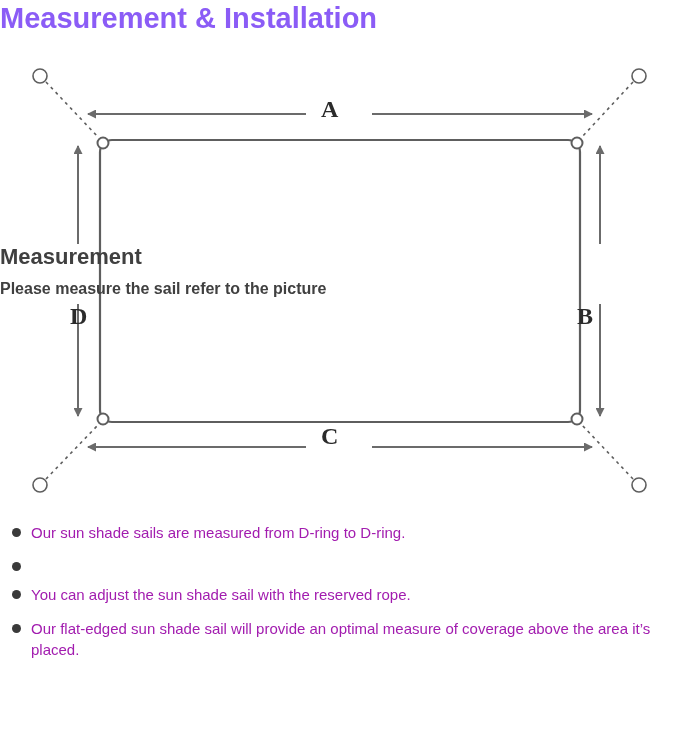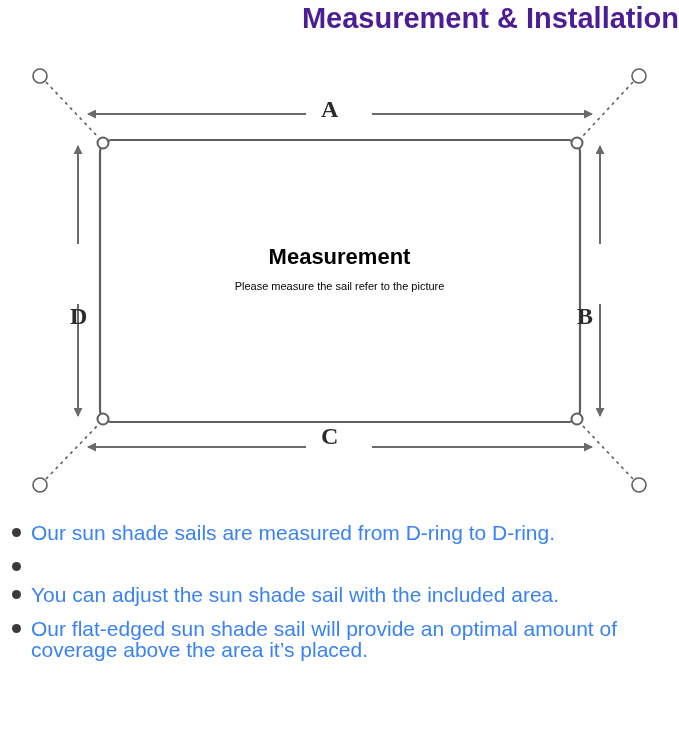--- a/index.html
+++ b/index.html
@@ -18,53 +18,52 @@
   .page {
     position: relative;
     width: 679px;
     height: 739px;
   }
   .title {
     position: absolute;
     top: 0px;
     left: 0;
     width: 679px;
-    text-align: right;
+    text-align: left;
     font-size: 29px;
     font-weight: bold;
-    color: #4c1d95;
+    color: #8b5cf6;
     letter-spacing: 0px;
     line-height: 36px;
   }
   .diagram {
     position: absolute;
     top: 48px;
     left: 0px;
     width: 679px;
     height: 460px;
   }
   .diagram svg {
     display: block;
   }
   .center-label {
     position: absolute;
     left: 0;
     width: 679px;
-    text-align: center;
-    color: #000000;
+    color: #404040;
   }
   .center-title {
     top: 196px;
     font-size: 22px;
     font-weight: bold;
   }
   .center-sub {
     top: 232px;
-    font-size: 11px;
-    font-weight: normal;
+    font-size: 16px;
+    font-weight: bold;
   }
   .dim-label {
     position: absolute;
     font-size: 24px;
     font-weight: bold;
     color: #2b2b2b;
     font-family: "Liberation Serif", serif;
   }
   .lab-a { left: 321px; top: 48px; }
   .lab-b { left: 577px; top: 255px; }
@@ -86,23 +85,23 @@
     flex: 0 0 auto;
     width: 9px;
     height: 9px;
     border-radius: 50%;
     background: #3a3a3a;
     margin-top: 6px;
     margin-right: 10px;
     margin-left: 4px;
   }
   .note-text {
-    font-size: 21px;
+    font-size: 15px;
     line-height: 21px;
-    color: #3b82f6;
+    color: #a21caf;
   }
 </style>
 </head>
 <body>
 
 <div class="page">
 
   <div class="title">Measurement &amp; Installation</div>
 
   <div class="diagram">
@@ -158,21 +157,21 @@
   <div class="notes">
     <div class="note">
       <span class="bullet"></span>
       <span class="note-text">Our sun shade sails are measured from D-ring to D-ring.</span>
     </div>
     <div class="note">
       <span class="bullet"></span>
     </div>
     <div class="note">
       <span class="bullet"></span>
-      <span class="note-text">You can adjust the sun shade sail with the included area.</span>
+      <span class="note-text">You can adjust the sun shade sail with the reserved rope.</span>
     </div>
     <div class="note">
       <span class="bullet"></span>
-      <span class="note-text">Our flat-edged sun shade sail will provide an optimal amount of coverage above the area it’s placed.</span>
+      <span class="note-text">Our flat-edged sun shade sail will provide an optimal measure of coverage above the area it’s placed.</span>
     </div>
   </div>
 
 </div>
 
 </body></html>

